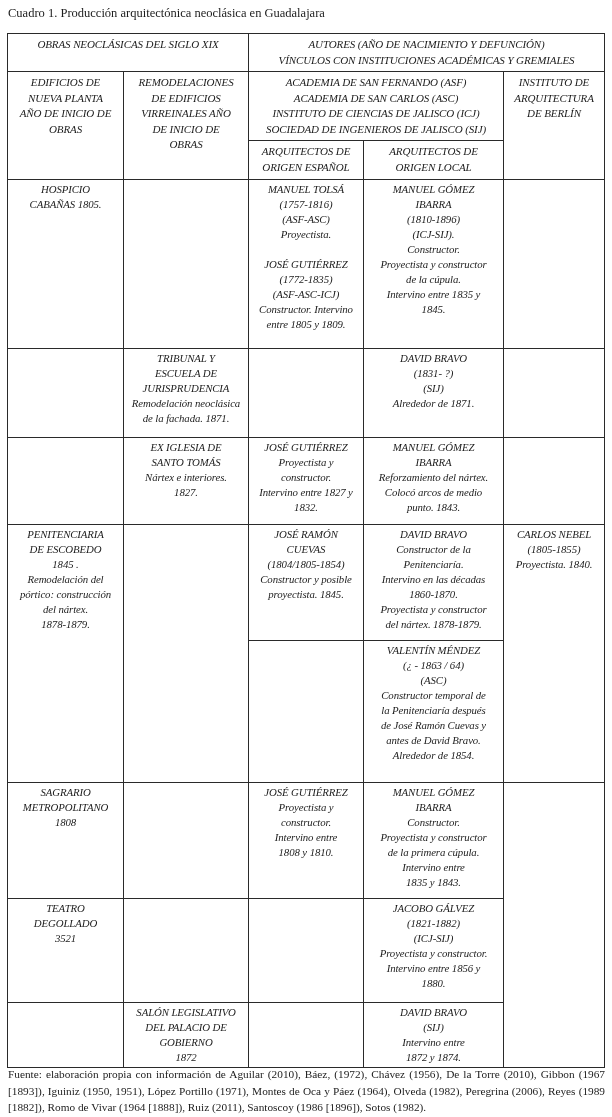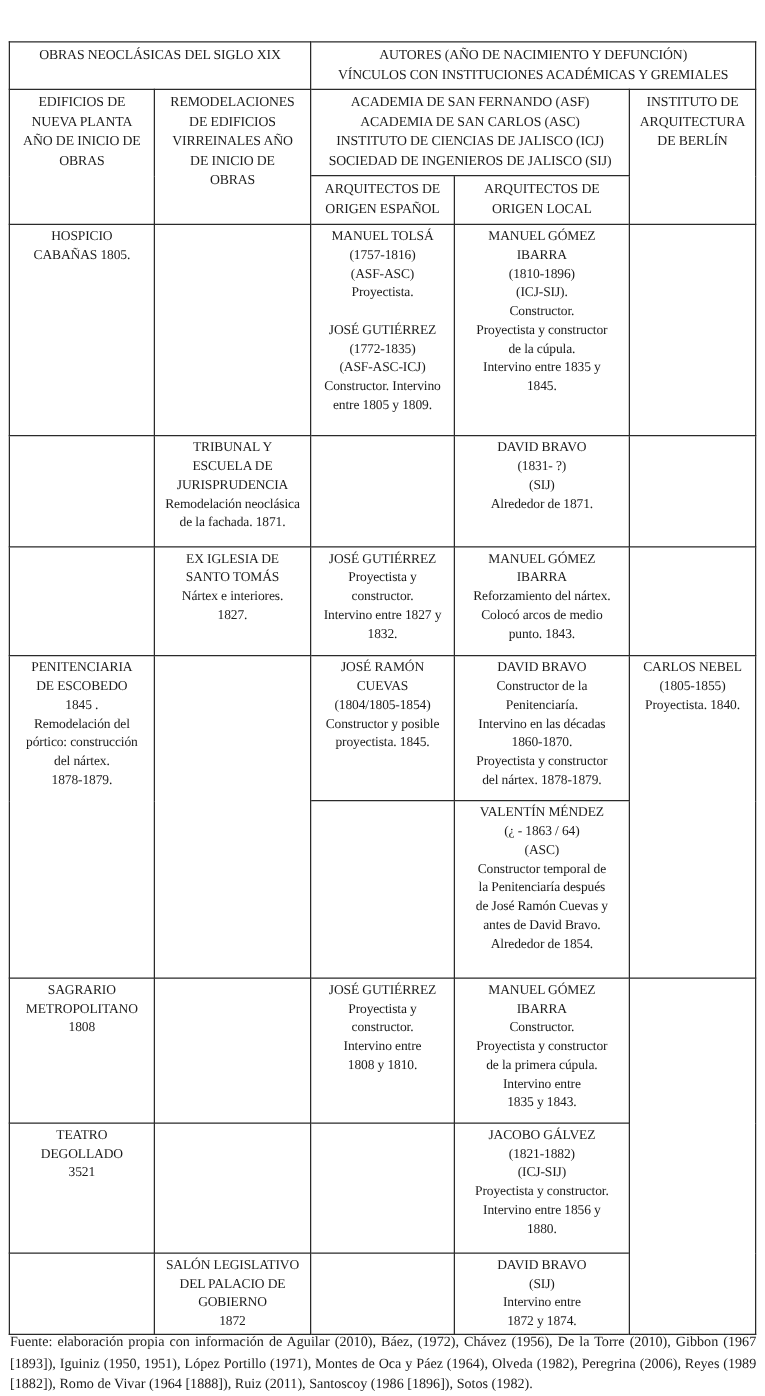--- a/index.html
+++ b/index.html
@@ -13,20 +13,21 @@
   .title{
     position:absolute;left:8px;top:5px;
     font-size:12.5px;line-height:16px;
     white-space:pre-line;
   }
   table.main{
     position:absolute;left:7px;top:33px;
     width:597px;
     border-collapse:collapse;
     table-layout:fixed;
+    font-style:italic;
   }
   table.main th, table.main td{
     border:1px solid #2a2a2a;
     vertical-align:top;
     padding:2px 4px;
     font-weight:normal;
     font-size:10.8px;
     line-height:15px;
     letter-spacing:-0.1px;
     text-align:center;
@@ -45,20 +46,21 @@
     font-size:11.3px;line-height:16.5px;
     text-align:justify;
     white-space:normal;
   }
 </style>
 </head>
 <body>
 
 <div class="page">
 
+  <div class="title">Cuadro 1. Producción arquitectónica neoclásica en Guadalajara</div>
 
   <table class="main">
     <colgroup>
       <col style="width:116px">
       <col style="width:125px">
       <col style="width:115px">
       <col style="width:140px">
       <col style="width:101px">
     </colgroup>
 

